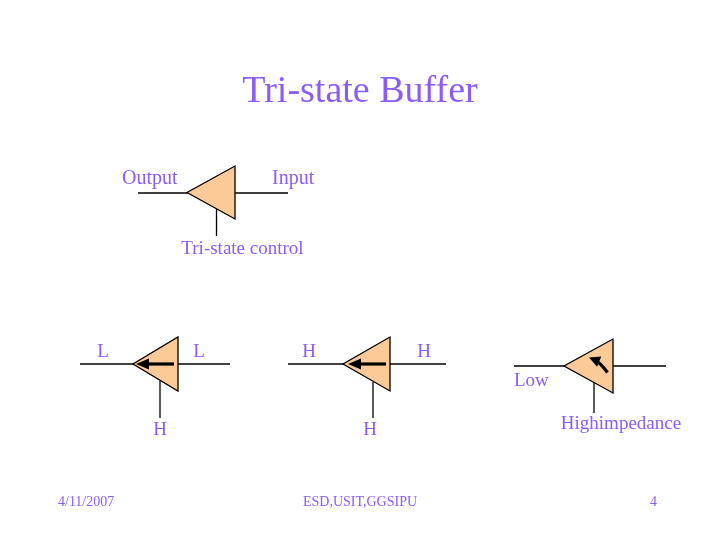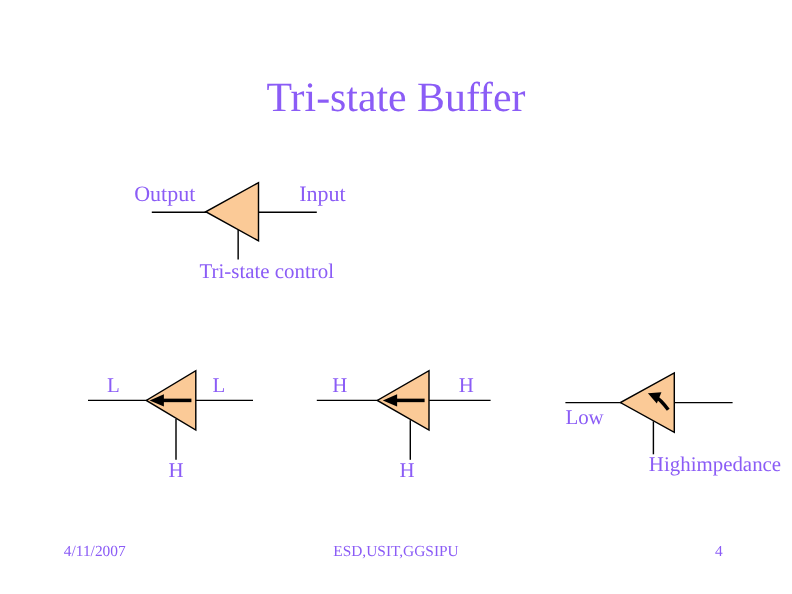--- a/index.html
+++ b/index.html
@@ -84,21 +84,21 @@
 
   <div class="lbl centered" style="left:88px; top:341px; width:30px;">L</div>
   <div class="lbl centered" style="left:184px; top:341px; width:30px;">L</div>
   <div class="lbl centered" style="left:145px; top:419px; width:30px;">H</div>
 
   <div class="lbl centered" style="left:294px; top:341px; width:30px;">H</div>
   <div class="lbl centered" style="left:409px; top:341px; width:30px;">H</div>
   <div class="lbl centered" style="left:355px; top:419px; width:30px;">H</div>
 
   <div class="lbl" style="left:514px; top:342px;margin-top:28px;">Low</div>
-  <div class="two-line" style="left:580px; top:413px; width:140px;">
+  <div class="two-line" style="left:551px; top:413px; width:140px;">
     <div>Highimpedance</div>
   </div>
 
   <div class="footer-item" style="left:58px;">4/11/2007</div>
   <div class="footer-item footer-center">ESD,USIT,GGSIPU</div>
   <div class="footer-item" style="left:650px;">4</div>
 
 </div>
 
 </body></html>

